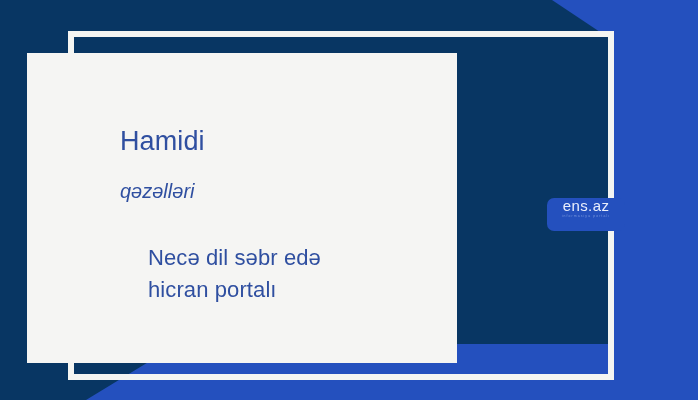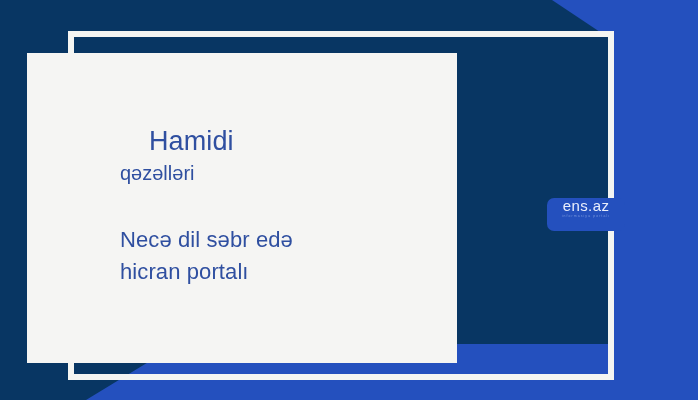--- a/index.html
+++ b/index.html
@@ -60,32 +60,33 @@
     top: 72px;
     width: 320px;
   }
   .title-line {
     color: #2F4FA0;
     font-size: 27px;
     line-height: 1.22;
     font-weight: 400;
     letter-spacing: 0.1px;
     white-space: nowrap;
-    margin-left: 29px;
   }
   .subtitle-line {
     color: #2F4FA0;
     font-size: 20px;
     line-height: 1.3;
     font-weight: 400;
-    margin-top: 2px;
+    margin-top: 20px;
     white-space: nowrap;
+    font-style: italic;
   }
   .verse {
     margin-top: 38px;
+    margin-left: 28px;
   }
   .verse-line {
     color: #2F4FA0;
     font-size: 22px;
     line-height: 1.45;
     font-weight: 400;
     letter-spacing: 0.1px;
     white-space: nowrap;
   }
 

